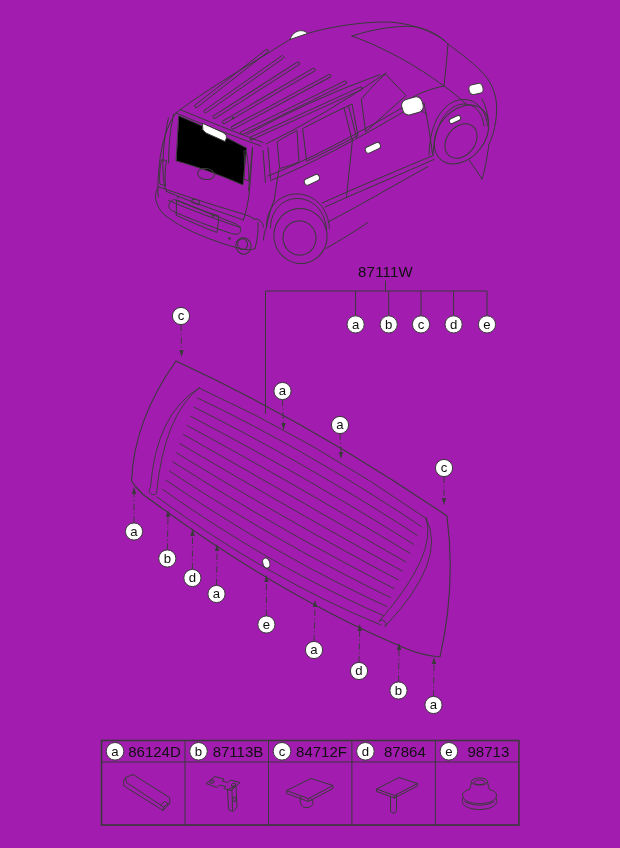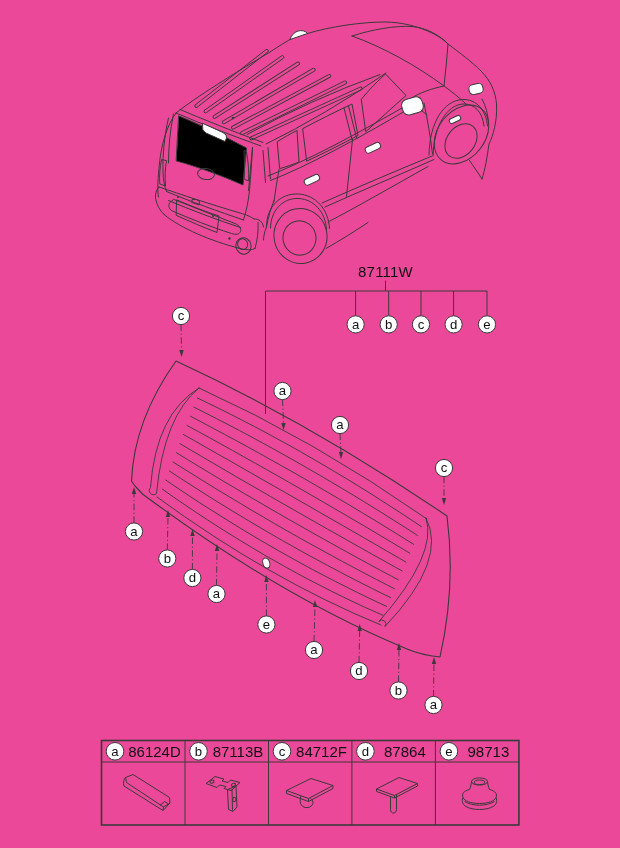--- a/index.html
+++ b/index.html
@@ -1,20 +1,20 @@
 <!DOCTYPE html>
 <html><head>
 <meta charset="utf-8">
 <style>
   html, body { margin: 0; padding: 0; background: #ffffff; }
   .page {
     position: relative;
     width: 620px;
     height: 848px;
-    background: #ec4899;
+    background: #a21caf;
     overflow: hidden;
   }
   svg { display: block; }
   text {
     font-family: "Liberation Sans", "DejaVu Sans", sans-serif;
     fill: #111111;
   }
   text.code { font-size: 15px; letter-spacing: 0.2px; }
   text.callout { font-size: 13.2px; }
   text.part { font-size: 15px; }

